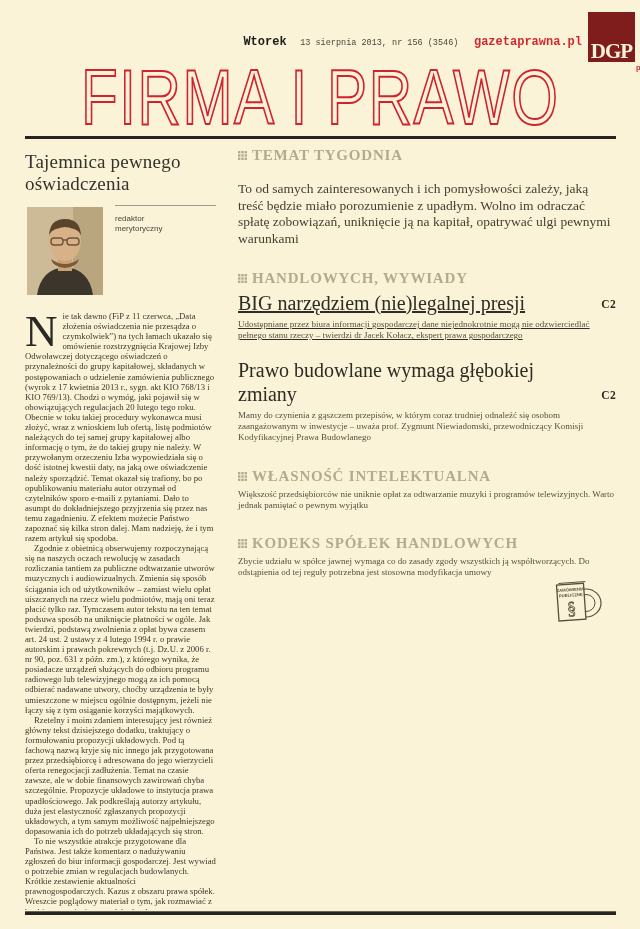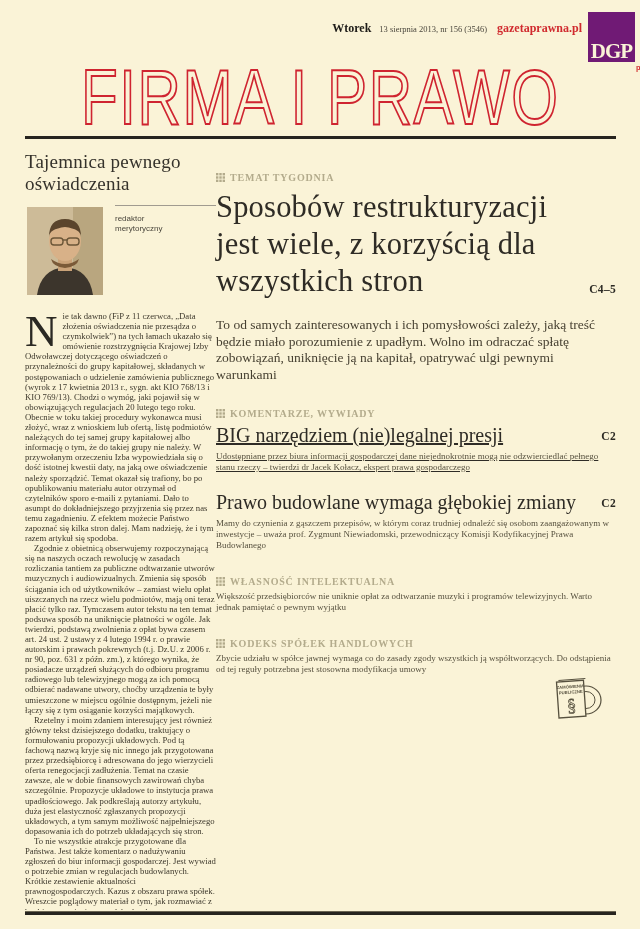--- a/index.html
+++ b/index.html
@@ -10,31 +10,31 @@
     color:#2f2c26;
     position:relative;
   }
   .page{padding:0 25px;}
 
   
   .topbar{
     position:absolute;top:14px;left:0;width:640px;height:60px;
   }
   .dateline{
-    position:absolute;top:4px;right:58px;white-space:nowrap;
-    font-family:Liberation Serif, serif;
+    position:absolute;top:18px;right:58px;white-space:nowrap;
+    font-family:Liberation Mono, monospace;
   }
   .dateline .day{font-weight:bold;font-size:12px;color:#1e1c18;}
   .dateline .issue{font-size:8.5px;color:#4a463c;margin-left:4px;}
   .dateline .site{font-weight:bold;font-size:12px;color:#d02a2e;margin-left:6px;}
   .logo{
     position:absolute;top:-2px;right:5px;width:47px;text-align:center;
   }
   .logo-box{
-    width:47px;height:50px;background:#701a75;color:#faf3d7;
+    width:47px;height:50px;background:#7f1d1d;color:#faf3d7;
     font-family:"Liberation Serif", serif;font-weight:bold;font-size:21px;
     display:flex;align-items:flex-end;justify-content:center;
     letter-spacing:-1px;line-height:1.05;
   }
   .logo-sub{
     font-family:"Liberation Sans", sans-serif;font-weight:bold;
     font-size:7.5px;color:#d02a2e;letter-spacing:.4px;margin-top:1px;margin-left:48px;
   }
 
   
@@ -53,21 +53,21 @@
     transform:scaleX(0.78);transform-origin:left center;
     white-space:nowrap;
   }
   .mast-rule{
     position:absolute;top:136px;left:25px;width:591px;height:3px;background:#26241f;
   }
 
   
   .content{
     position:absolute;top:147px;left:25px;width:591px;height:763px;
-    display:flex;overflow:hidden;
+    display:flex;gap:22px;overflow:hidden;
   }
   .leftcol{width:191px;flex:0 0 191px;}
   .rightcol{flex:1;min-width:0;}
 
   
   .ed-title{
     font-size:19px;line-height:22px;font-weight:normal;color:#35322b;
     margin:4px 0 10px 0;letter-spacing:.2px;
   }
   .author{position:relative;height:96px;margin-bottom:10px;}
@@ -92,22 +92,22 @@
   .ed-body p{margin:0;}
   .ed-body p + p{text-indent:9px;}
   .dropcap{
     float:left;font-size:45px;line-height:36px;padding:2px 5px 0 0;
     color:#2b2923;font-family:"Liberation Serif", serif;
   }
 
   
   .kicker{
     font-family:"Liberation Serif", serif;font-weight:bold;
-    font-size:10px;letter-spacing:.8px;color:#b3ab8c;
-    display:flex;align-items:center;gap:5px;margin-top:25px;
+    font-size:15px;letter-spacing:.8px;color:#b3ab8c;
+    display:flex;align-items:center;gap:5px;
   }
   .kicker svg{flex:0 0 auto;}
   .sec{position:relative;}
   .hrow{position:relative;padding-right:38px;}
   .pref{
     position:absolute;right:0;bottom:5px;
     font-weight:bold;font-size:11.5px;color:#2c2a24;letter-spacing:.3px;
   }
   .h-temat{
     font-weight:normal;font-size:30.5px;line-height:37px;color:#2e2b25;
@@ -206,43 +206,39 @@
                 <rect x="0" y="3.3" width="2.4" height="2.4"></rect>
                 <rect x="3.3" y="3.3" width="2.4" height="2.4"></rect>
                 <rect x="6.6" y="3.3" width="2.4" height="2.4"></rect>
                 <rect x="0" y="6.6" width="2.4" height="2.4"></rect>
                 <rect x="3.3" y="6.6" width="2.4" height="2.4"></rect>
                 <rect x="6.6" y="6.6" width="2.4" height="2.4"></rect>
               </g>
             </svg>
           <span>TEMAT TYGODNIA</span>
         </div>
-        <div class="hrow">
-          <h1 class="h-temat">Sposobów restrukturyzacji jest wiele, z korzyścią dla wszystkich stron</h1>
-          <span class="pref">C4–5</span>
-        </div>
         <div class="sum-temat">To od samych zainteresowanych i ich pomysłowości zależy, jaką treść będzie miało porozumienie z upadłym. Wolno im odraczać spłatę zobowiązań, uniknięcie ją na kapitał, opatrywać ulgi pewnymi warunkami</div>
       </div>
 
       <div class="sec sec-kom">
         <div class="kicker">
           <svg width="9" height="9" viewBox="0 0 9 9">
               <g fill="#b3ab8c">
                 <rect x="0" y="0" width="2.4" height="2.4"></rect>
                 <rect x="3.3" y="0" width="2.4" height="2.4"></rect>
                 <rect x="6.6" y="0" width="2.4" height="2.4"></rect>
                 <rect x="0" y="3.3" width="2.4" height="2.4"></rect>
                 <rect x="3.3" y="3.3" width="2.4" height="2.4"></rect>
                 <rect x="6.6" y="3.3" width="2.4" height="2.4"></rect>
                 <rect x="0" y="6.6" width="2.4" height="2.4"></rect>
                 <rect x="3.3" y="6.6" width="2.4" height="2.4"></rect>
                 <rect x="6.6" y="6.6" width="2.4" height="2.4"></rect>
               </g>
             </svg>
-          <span>KOMENTARZE, WYWIADY</span>
+          <span>HANDLOWYCH, WYWIADY</span>
         </div>
         <div class="kom-item1">
           <div class="hrow">
             <h3 class="h-item">BIG narzędziem (nie)legalnej presji</h3>
             <span class="pref">C2</span>
           </div>
           <div class="sum-item">Udostępniane przez biura informacji gospodarczej dane niejednokrotnie mogą nie odzwierciedlać pełnego stanu rzeczy – twierdzi dr Jacek Kołacz, ekspert prawa gospodarczego</div>
         </div>
         <div>
           <div class="hrow">

